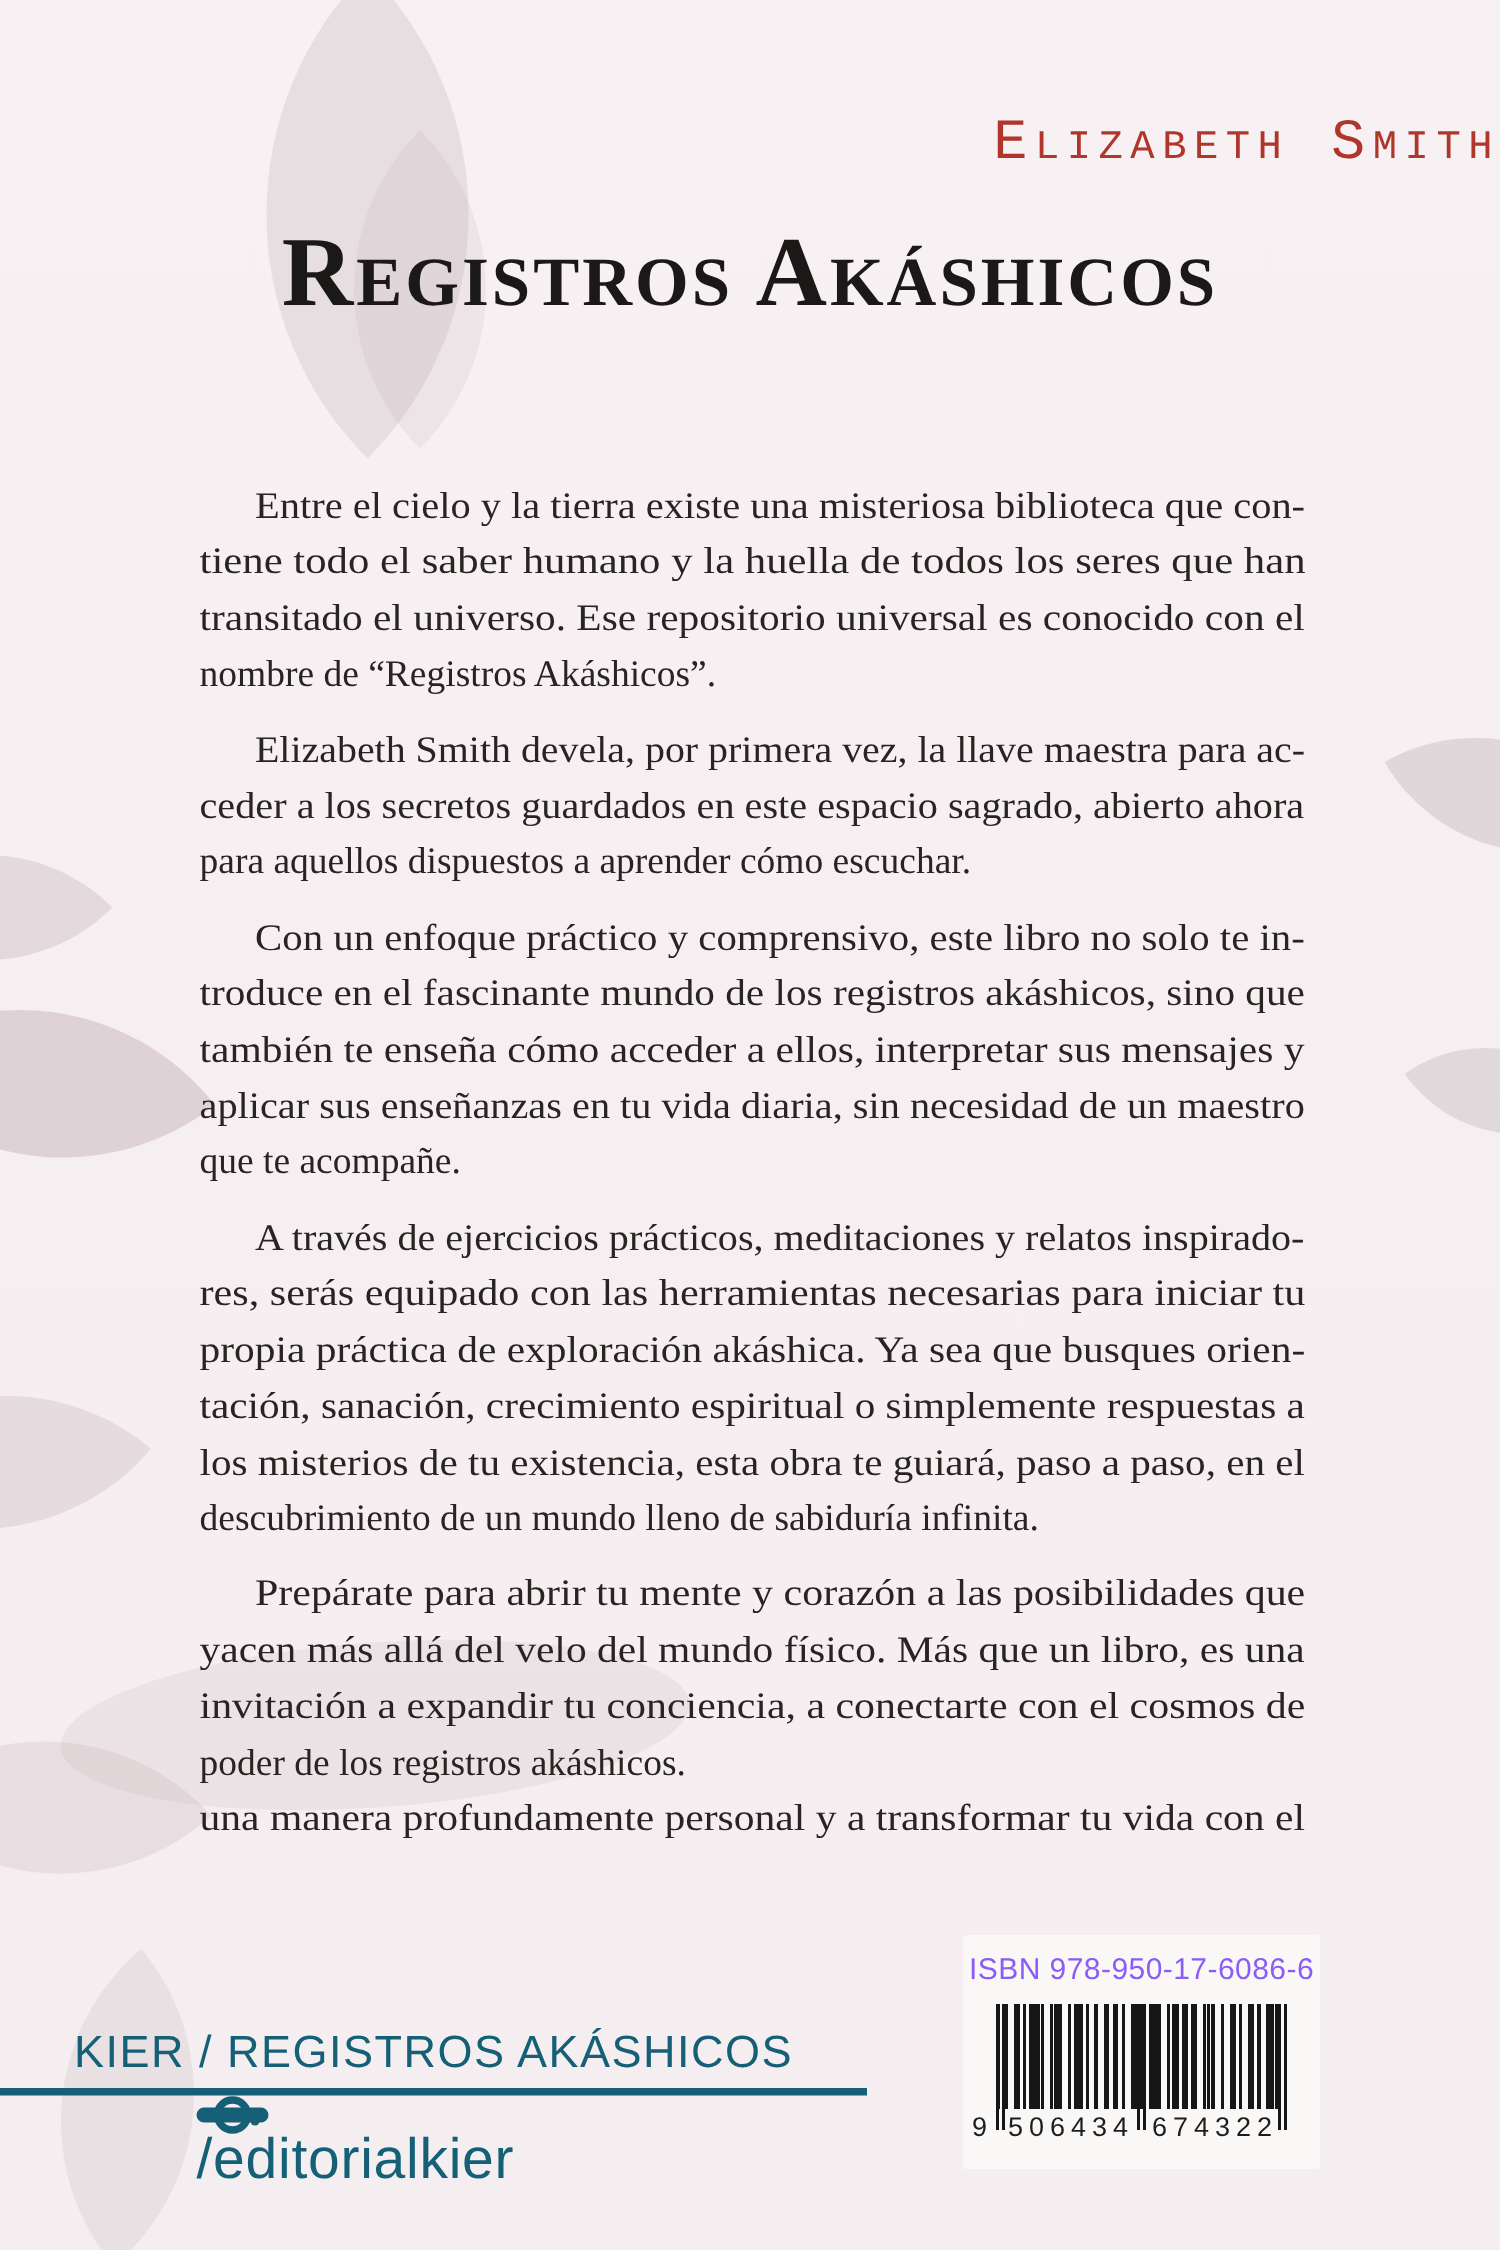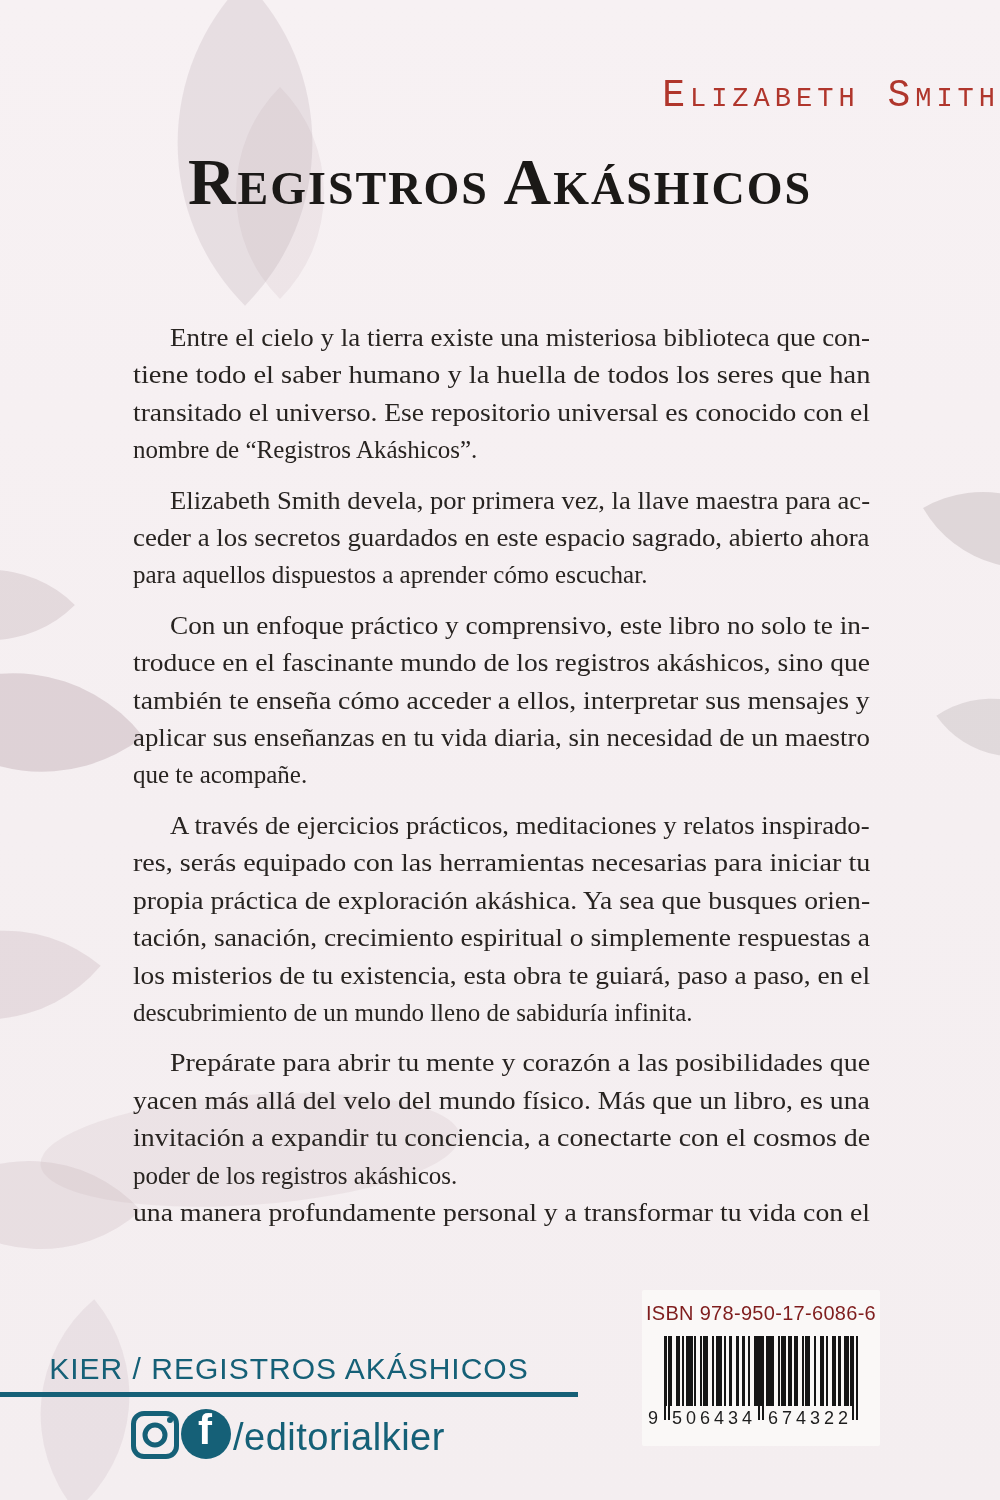--- a/index.html
+++ b/index.html
@@ -32,21 +32,21 @@
   .bl .txt { display:inline-block; transform-origin:0 50%; }
   .bl.ind .txt { margin-left:37px; }
 
   
   .isbn-panel {
     position:absolute; left:642px; top:1290px; width:238px; height:156px;
     background:#faf8f7; border-radius:2px; z-index:2;
   }
   .isbn-label {
     margin-top:12px; text-align:center;
-    font-family:"Liberation Sans", sans-serif; font-size:20px; color:#7f1d1d;
+    font-family:"Liberation Sans", sans-serif; font-size:20px; color:#8b5cf6;
     letter-spacing:0.3px;
   }
   .bars {
     position:absolute; left:22px; top:46px; width:194px; height:70px;
     background:
       repeating-linear-gradient(90deg,#161616 0 2px,transparent 2px 6px),
       repeating-linear-gradient(90deg,#161616 0 3px,transparent 3px 13px),
       repeating-linear-gradient(90deg,transparent 0 5px,#161616 5px 7px,transparent 7px 17px);
   }
   .guard { position:absolute; width:2px; top:46px; height:84px; background:#161616; }
@@ -61,21 +61,21 @@
 
   
   .imprint {
     position:absolute; left:0; top:1352px; width:578px; text-align:center;
     font-family:"Liberation Sans", sans-serif; font-size:30px; color:#156077;
     letter-spacing:1px; z-index:2;
   }
   .rule { position:absolute; left:0; top:1392px; width:578px; height:5px; background:#156077; z-index:2; }
   .social {
     position:absolute; left:131px; top:1405px; height:54px;
-    display:flex; align-items:flex-end; gap:2px; color:#156077; z-index:2;
+    display:flex; align-items:flex-start; gap:2px; color:#156077; z-index:2;flex-direction:column;
   }
   .ig {
     width:38px; height:38px; border:5px solid #156077; border-radius:13px;
     position:relative; display:inline-block;
   }
   .ig::before {
     content:""; position:absolute; left:50%; top:50%;
     width:15px; height:15px; border:5px solid #156077; border-radius:50%;
     transform:translate(-50%,-50%);
   }

